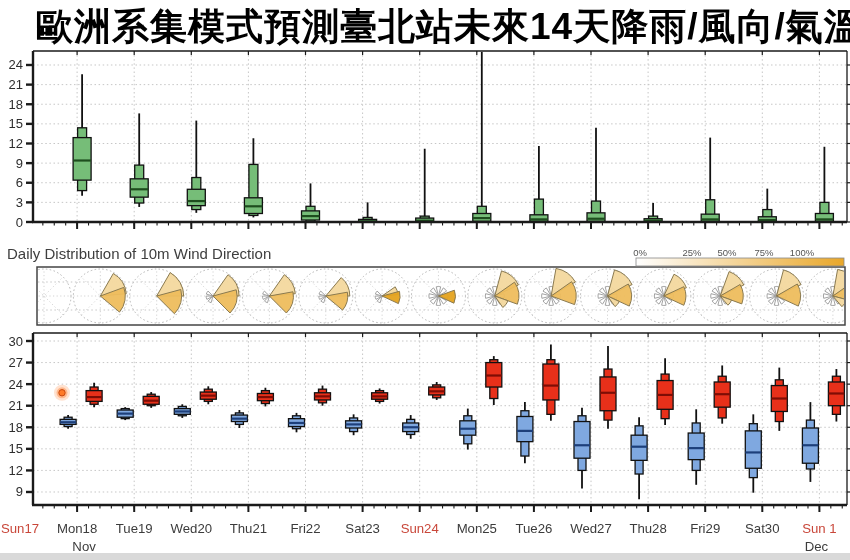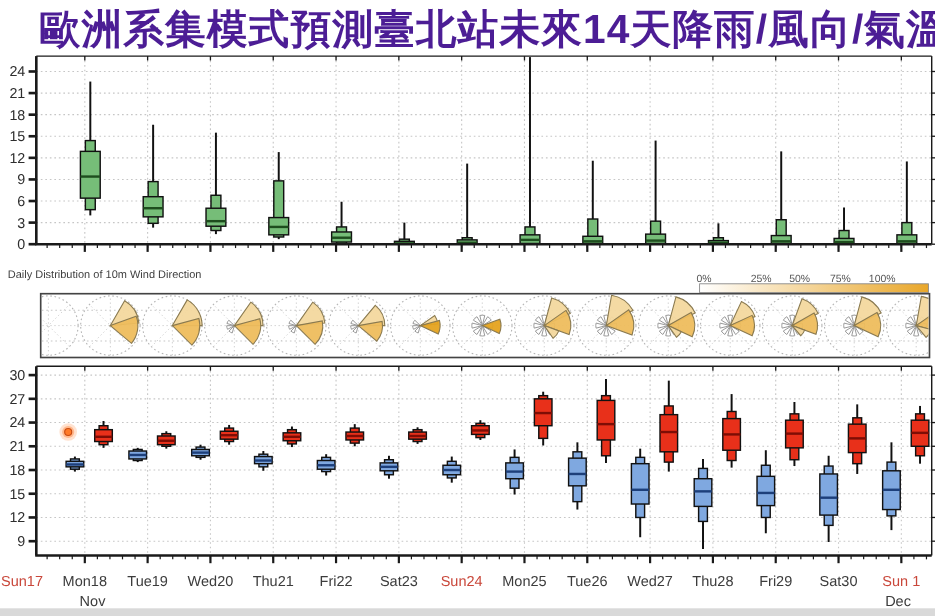--- a/index.html
+++ b/index.html
@@ -1,20 +1,20 @@
 <!DOCTYPE html>
 <html><head>
 <meta charset="utf-8">
 <style>
   html,body{margin:0;padding:0;background:#fff;}
   #root{position:relative;width:850px;height:560px;background:#fff;overflow:hidden;
         font-family:"Liberation Sans",sans-serif;}
   #title{position:absolute;left:36px;top:2px;width:814px;font-size:37px;font-weight:bold;
-         color:#4c1d95;letter-spacing:1px;white-space:nowrap;}
-  #windTitle{position:absolute;left:7px;top:245px;font-size:10px;color:#3e3e3e;}
+         color:#000000;letter-spacing:1px;white-space:nowrap;}
+  #windTitle{position:absolute;left:7px;top:245px;font-size:15px;color:#3e3e3e;}
   #chart{position:absolute;left:0;top:0;}
   #edge{position:absolute;left:0;top:553px;width:850px;height:7px;background:#d9d9d9;}
   svg text{font-family:"Liberation Sans",sans-serif;}
 </style>
 </head>
 <body>
 
 <div id="root">
   <div id="title">歐洲系集模式預測臺北站未來14天降雨/風向/氣溫</div>
   <div id="windTitle">Daily Distribution of 10m Wind Direction</div>

